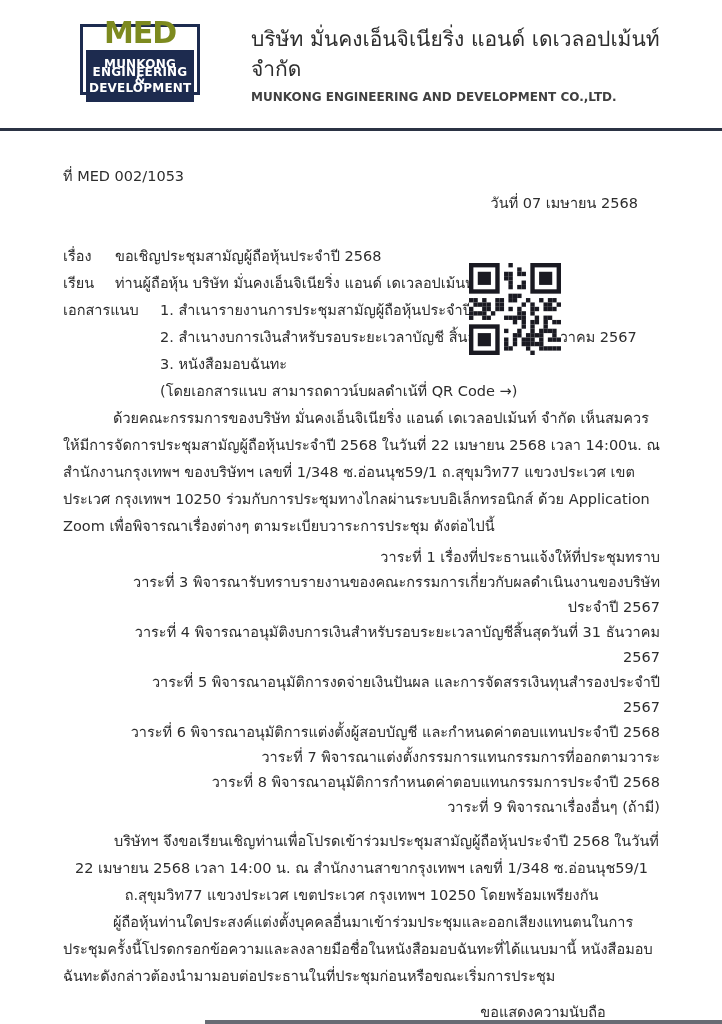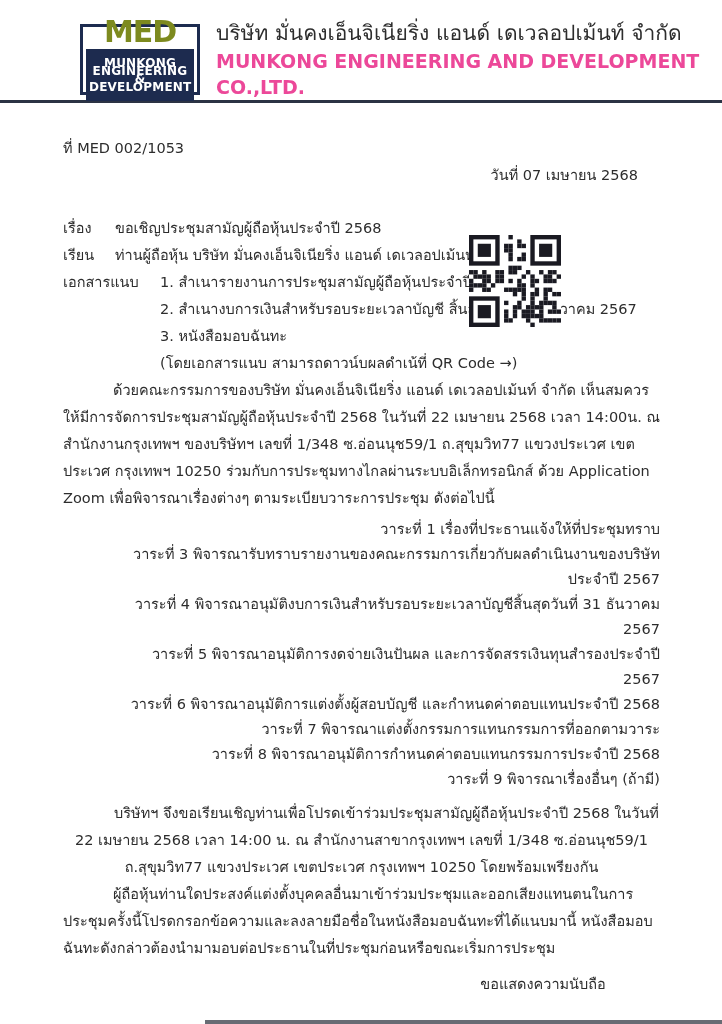--- a/index.html
+++ b/index.html
@@ -7,42 +7,42 @@
   .page {
     position:relative;
     width:722px; height:1024px;
     margin:0 auto;
     background:#ffffff;
     font-family:"DejaVu Sans","Liberation Sans",sans-serif;
     color:#2d2d2d;
     overflow:hidden;
   }
   
-  .header { display:flex; align-items:center; padding:24px 20px 6px 80px; height:100px; }
+  .header { display:flex; padding:24px 20px 6px 80px; height:128px;gap:35px; }
   .logo {
     width:120px; height:71px;
     border:3px solid #1d2b4f;
     background:#ffffff;
     display:flex; flex-direction:column; align-items:center; justify-content:center;
     padding:3px 4px; flex:0 0 auto;
   }
   .logo-acronym {
     font-weight:bold; font-size:30px; line-height:30px;
     color:#7d8a1f; letter-spacing:-1px;
     font-family:"DejaVu Sans",sans-serif;
   }
   .logo-band {
     margin-top:2px; background:#1d2b4f; color:#ffffff;
     font-size:12px; font-weight:bold; line-height:8px;
     text-align:center; padding:10px 3px; width:108px;
     letter-spacing:0.2px;
   }
   .company { margin-left:16px; }
   .company-th { font-size:21px; font-weight:normal; color:#2d2d2d; line-height:30px; }
-  .company-en { font-size:19px; font-weight:bold; color:#ec4899; line-height:26px; }
+  .company-en { font-size:12px; font-weight:bold; color:#404040; line-height:26px; }
   .header-rule { height:3px; background:#2b3344; width:100%; }
 
   
   .content { position:relative; padding:0 62px 0 63px; font-size:14.5px; line-height:27px; }
   .doc-no { margin-top:32px; }
   .date-line { text-align:right; padding-right:22px; margin-top:0; }
   .field-row { display:flex; }
   .field-row.subject { margin-top:26px; }
   .field-label { width:52px; flex:0 0 auto; }
   .attach-row { display:flex; }

